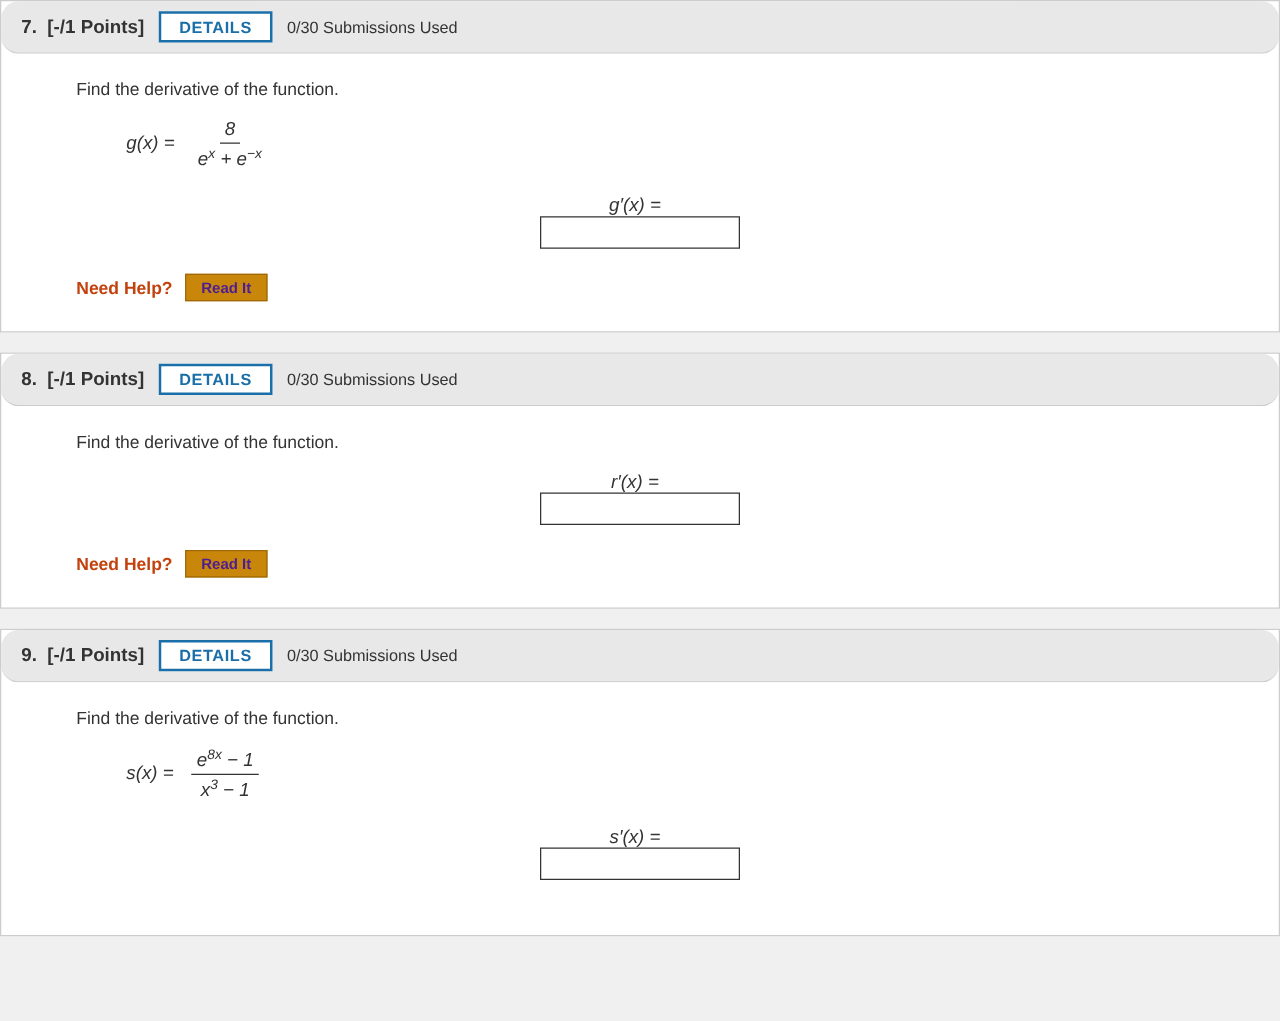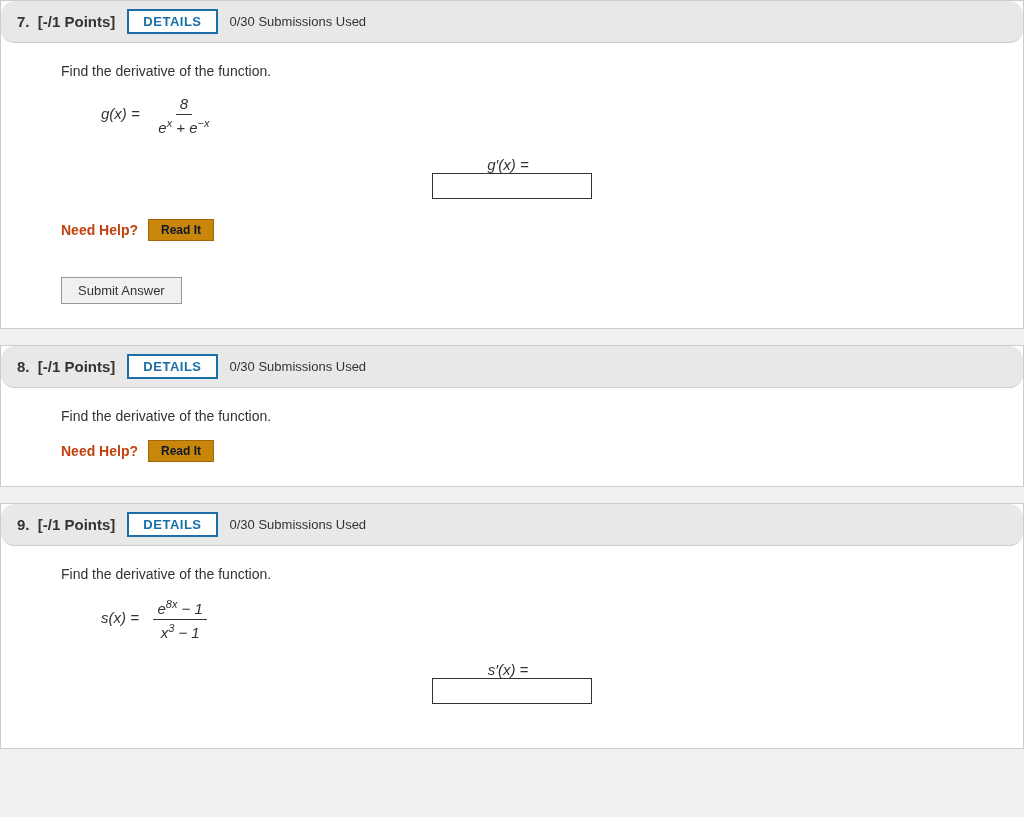--- a/index.html
+++ b/index.html
@@ -112,21 +112,21 @@
     }
 
     .need-help-label {
       color: #c2410c;
       font-weight: bold;
       font-size: 14px;
     }
 
     .read-it-btn {
       background: #c8860a;
-      color: #0f172a;
+      color: #4c1d95;
       border: 1px solid #a06808;
       padding: 3px 12px;
       font-size: 12px;
       font-weight: bold;
       cursor: pointer;
       white-space: nowrap;
     }
 
     .submit-answer-btn {
       background: #f0f0f0;
@@ -168,36 +168,37 @@
       </span>
     </div>
     <div class="answer-row">
       <span class="answer-label"><i>g</i>′(<i>x</i>) =</span>
       <input class="answer-input" type="text" style="">
     </div>
     <div class="need-help-row">
       <span class="need-help-label">Need Help?</span>
       <button class="read-it-btn">Read It</button>
     </div>
-    <div style="margin-top:20px;">
-      <button class="submit-answer-btn">Submit Answer</button>
-    </div>
   </div>
 </div>
 
 <div class="question-block">
   <div class="question-header">
     <span class="question-number">
       8. &nbsp;<span>[-/1 Points]</span>
     </span>
     <button class="details-btn">DETAILS</button>
     <span class="submissions-used">0/30 Submissions Used</span>
   </div>
   <div class="question-body">
     <div class="find-derivative-text">Find the derivative of the function.</div>
+    <div class="answer-row">
+      <span class="answer-label"><i>r</i>′(<i>x</i>) =</span>
+      <input class="answer-input" type="text" style="">
+    </div>
     <div class="need-help-row">
       <span class="need-help-label">Need Help?</span>
       <button class="read-it-btn">Read It</button>
     </div>
   </div>
 </div>
 
 <div class="question-block">
   <div class="question-header">
     <span class="question-number">

